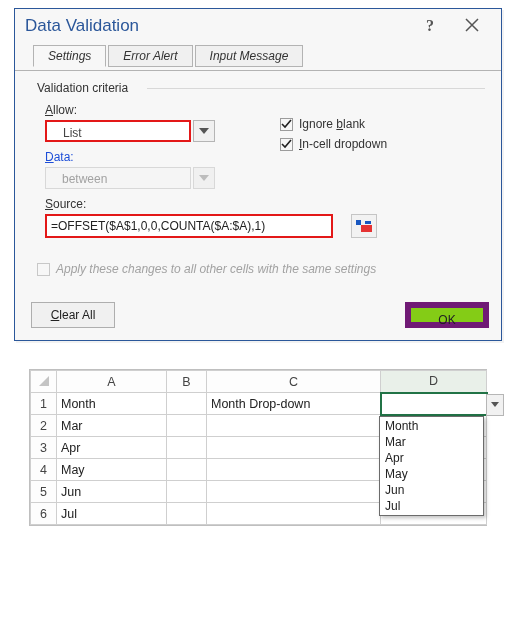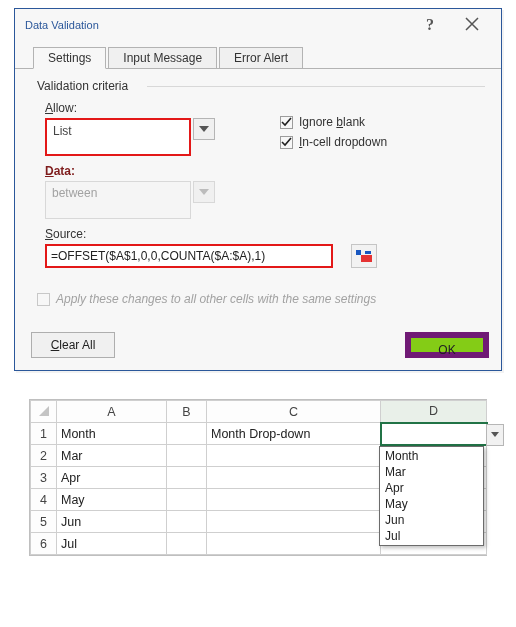--- a/index.html
+++ b/index.html
@@ -19,41 +19,42 @@
     width: 486px;
     margin: 0 auto 28px auto;
     box-shadow: 2px 2px 0 rgba(0,0,0,0.05);
   }
   .titlebar {
     padding: 7px 8px 8px 10px;
     display: flex;
     align-items: center;
   }
   .titlebar .title {
-    font-size: 11px;
+    font-size: 17px;
     color: #2b579a;
   }
   .titlebar .spacer { flex: 1; }
   .titlebar .help {
     font-family: Georgia, serif;
     font-weight: bold;
     font-size: 16px;
     color: #555;
     width: 42px;
     text-align: center;
   }
   .titlebar .close { width: 42px; text-align: center; }
   .titlebar .close svg { width: 14px; height: 14px; }
 
   .tabs {
     display: flex;
-    align-items: flex-end;
+    align-items: flex-start;
     padding: 0 10px 0 18px;
     border-bottom: 1px solid #b3b3b3;
     height: 26px;
+    font-style: italic;
   }
   .tab {
     border: 1px solid #b3b3b3;
     background: #f0f0f0;
     padding: 3px 14px;
     margin-right: 2px;
     font-size: 12px;
     color: #333;
     position: relative;
     top: 1px;
@@ -89,44 +90,44 @@
   .col-left { width: 205px; }
   .label { margin: 8px 0 3px 8px; color: #333; }
   u.hot { text-decoration: underline; }
   .combo {
     display: flex;
     margin-left: 8px;
   }
   .combo .field {
     border: 1px solid #b5b5b5;
     background: #fff;
-    height: 38px;
+    height: 22px;
     line-height: 22px;
-    padding: 0 6px;
+    padding: 0 16px;
     color: #444;
     box-sizing: border-box;
     flex: 1 1 auto;
   }
   .combo .dropbtn {
     width: 22px;
     height: 22px;
     border: 1px solid #b5b5b5;
     background: #f0f0f0;
     margin-left: 2px;
     display: flex;
     align-items: center;
     justify-content: center;
     box-sizing: border-box;
   }
   .combo .dropbtn svg { width: 10px; height: 6px; }
   #allow-combo { width: 170px; }
   #allow-combo .field { border: 2px solid #e31818; }
   .combo.disabled .field { background: #f5f5f5; color: #a2a2a2; border-color: #d8d8d8; }
   .combo.disabled .dropbtn { border-color: #d8d8d8; }
-  .label.disabled { color: #7f1d1d; font-weight: bold; }
+  .label.disabled { color: #1d4ed8; }
 
   .checks { margin-top: 22px; margin-left: 6px; }
   .chk { display: flex; align-items: center; margin-bottom: 6px; color: #333; }
   .chk .box {
     width: 13px;
     height: 13px;
     border: 1px solid #9c9c9c;
     margin-right: 6px;
     box-sizing: border-box;
     display: inline-flex;
@@ -264,22 +265,22 @@
     <span class="help">?</span>
     <span class="close">
       <svg viewBox="0 0 14 14">
           <path d="M1 1 L13 13 M13 1 L1 13" stroke="#555" stroke-width="1.5"></path>
         </svg>
     </span>
   </div>
 
   <div class="tabs">
     <div class="tab active">Settings</div>
+    <div class="tab">Error Alert</div>
     <div class="tab">Input Message</div>
-    <div class="tab">Error Alert</div>
   </div>
 
   <div class="body">
     <fieldset class="vc">
       <div class="vc-legend">Validation criteria</div>
 
       <div class="row">
         <div class="col-left">
           <div class="label"><u class="hot">A</u><span>llow:</span></div>
           <div class="combo" id="allow-combo">

